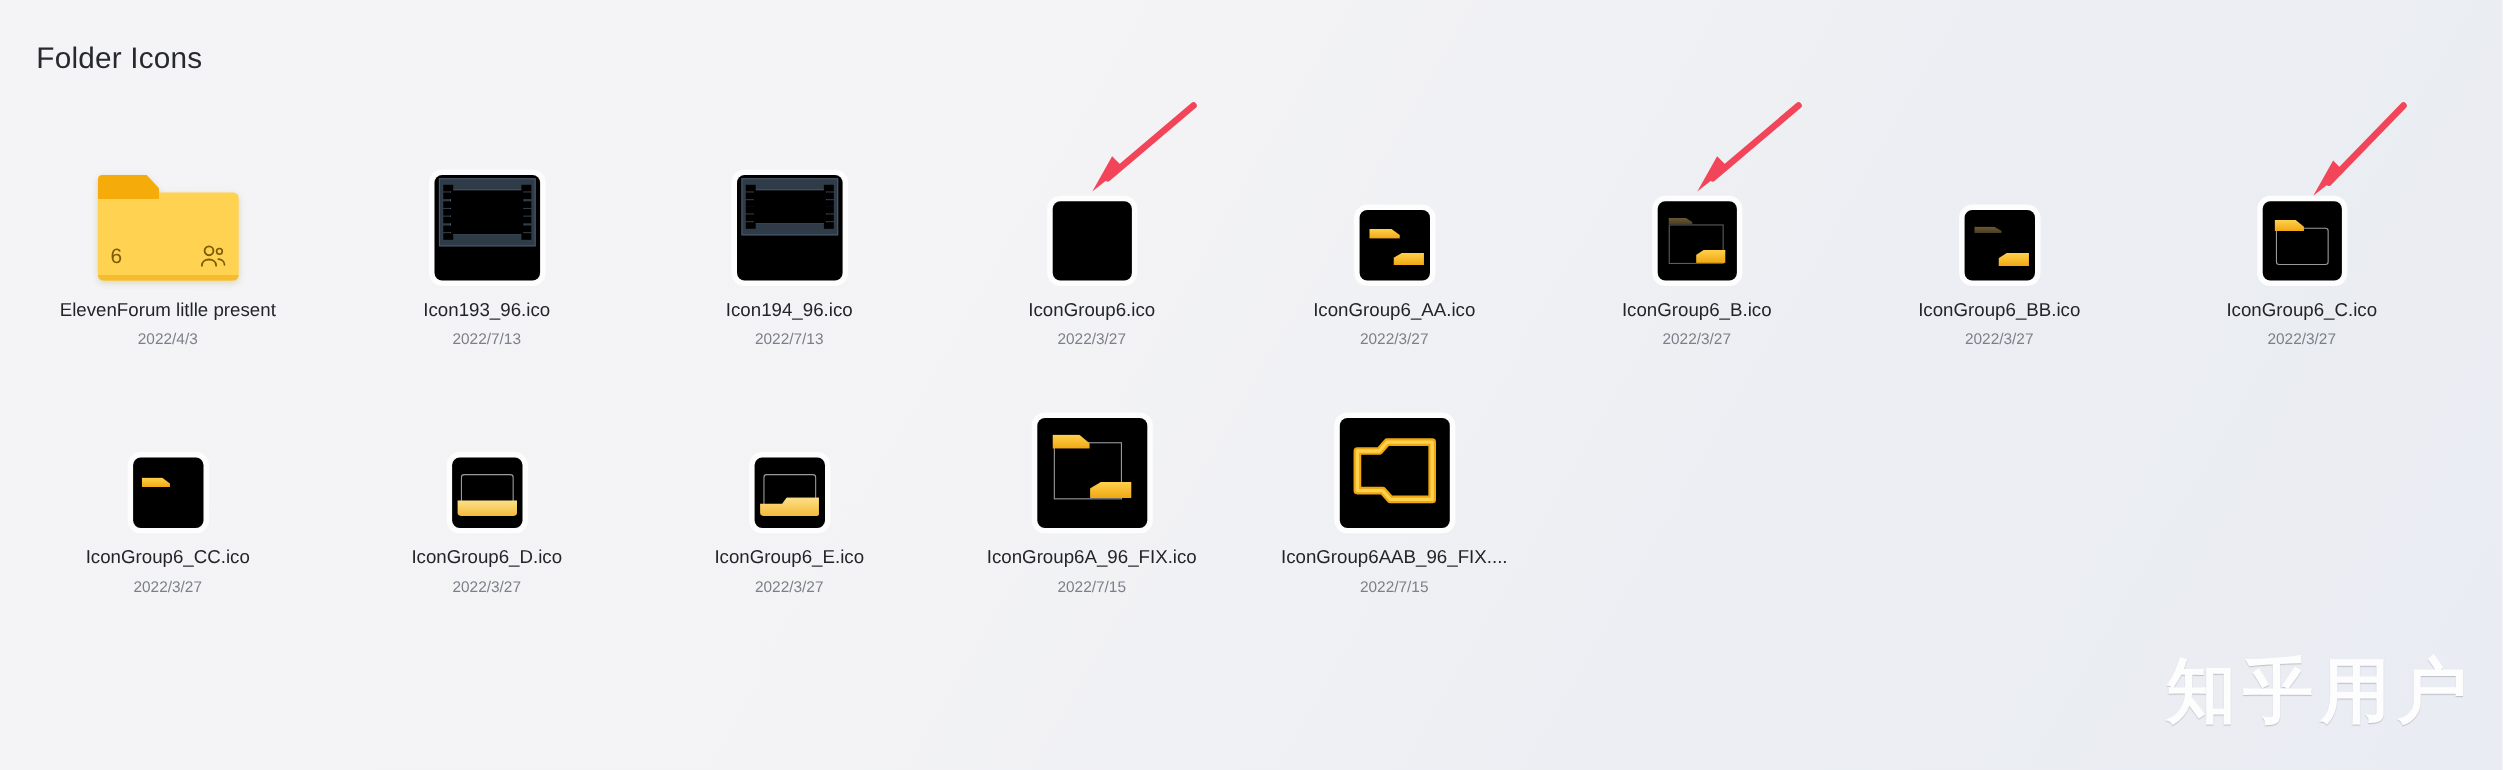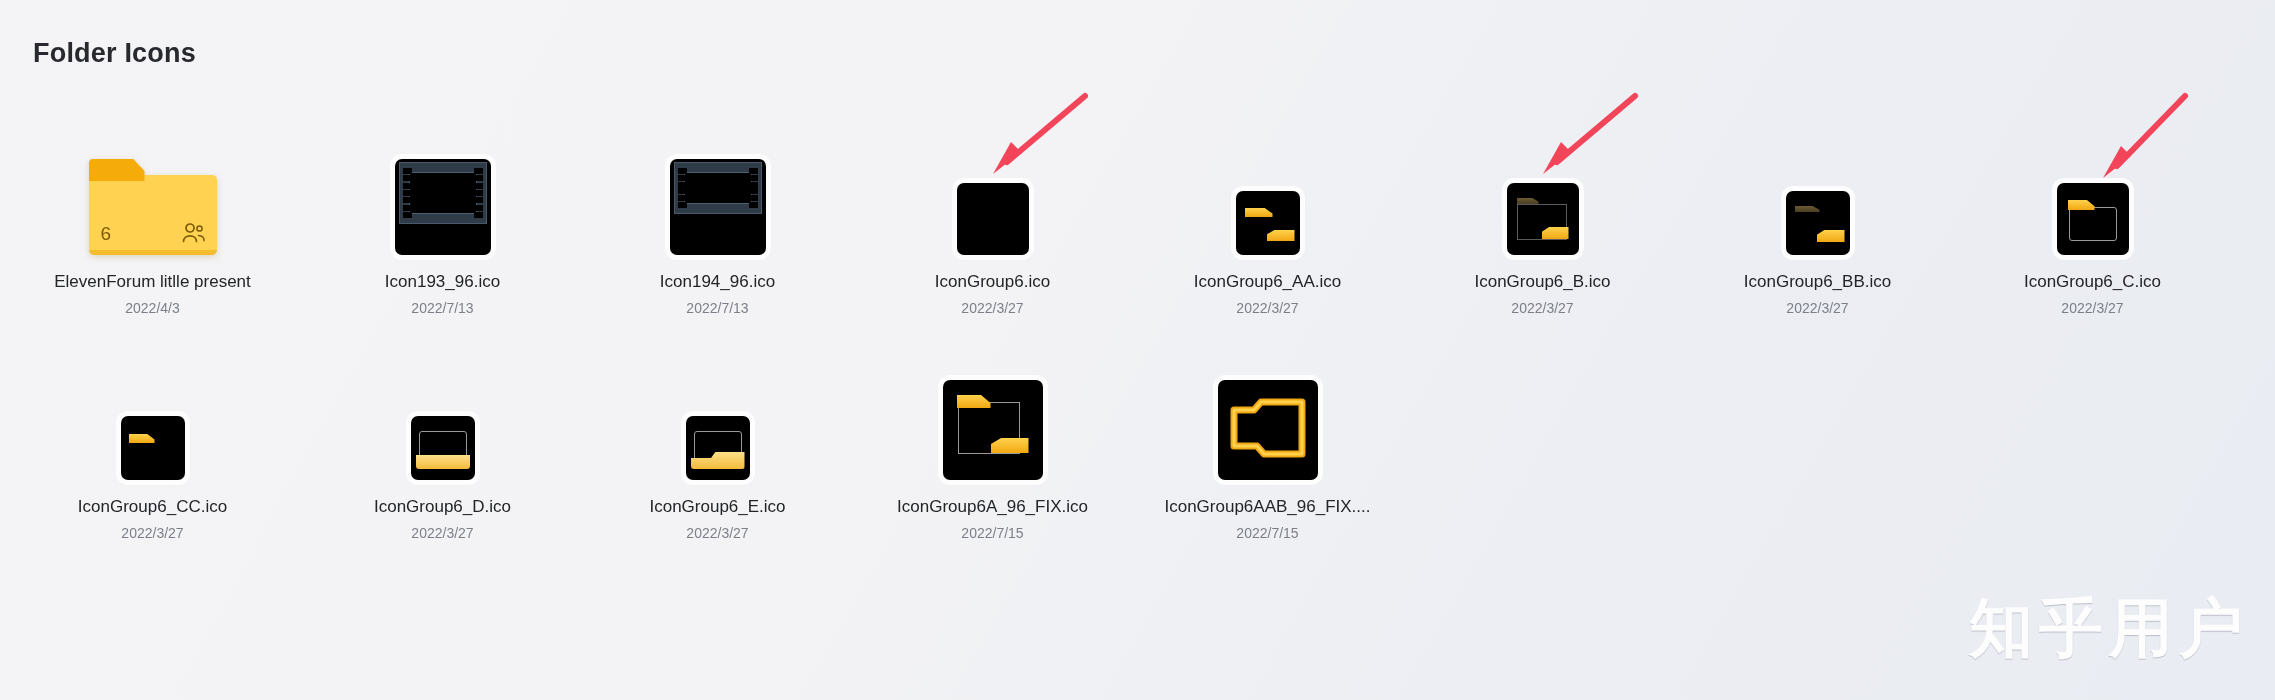--- a/index.html
+++ b/index.html
@@ -13,21 +13,21 @@
     background: linear-gradient(120deg, #f4f4f6 0%, #f3f3f5 42%, #eceef3 70%, #e9ecf2 100%);
     position: relative;
   }
 
   
   #page-title {
     position: absolute;
     left: 33px;
     top: 38px;
     font-size: 27px;
-    font-weight: 700;
+    font-weight: 400;
     color: #27292e;
     letter-spacing: .2px;
   }
 
   
   #icon-grid {
     position: absolute;
     left: 0;
     top: 120px;
     width: 2275px;

